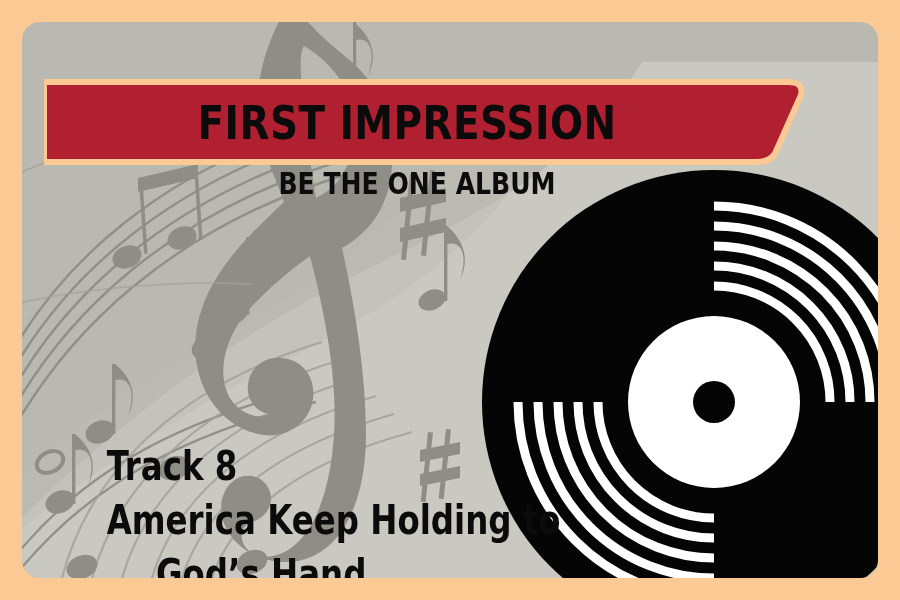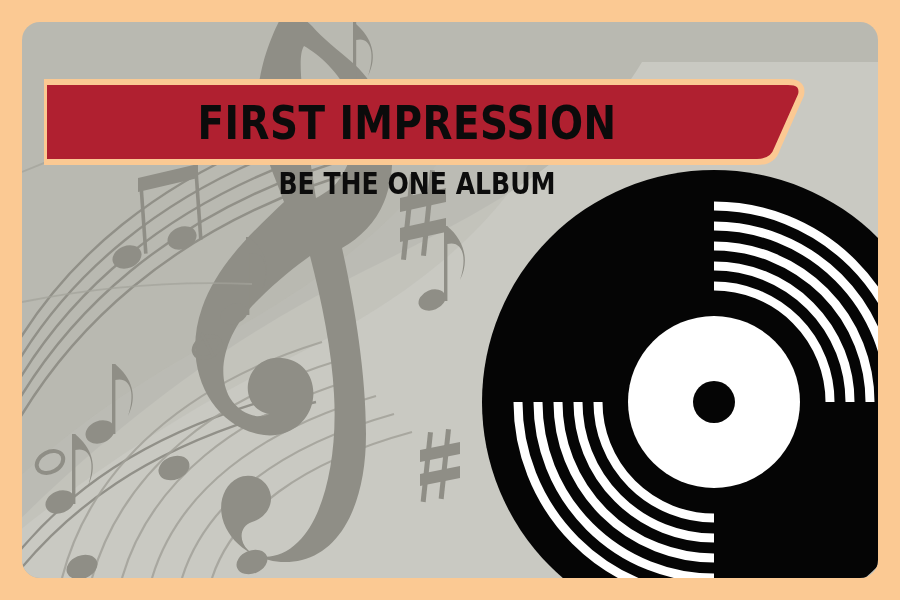--- a/index.html
+++ b/index.html
@@ -315,15 +315,20 @@
     </div>
 
     <div id="banner-title">
       <span>FIRST IMPRESSION</span>
     </div>
 
     <div id="subtitle">
       <span>BE THE ONE ALBUM</span>
     </div>
 
+    <div id="track-block">
+      <span class="ln" id="track-num">Track 8</span>
+      <span class="ln" id="track-name1">America Keep Holding to</span>
+      <span class="ln" id="track-name2">God’s Hand</span>
+    </div>
 
   </div>
 </div>
 
 </body></html>

